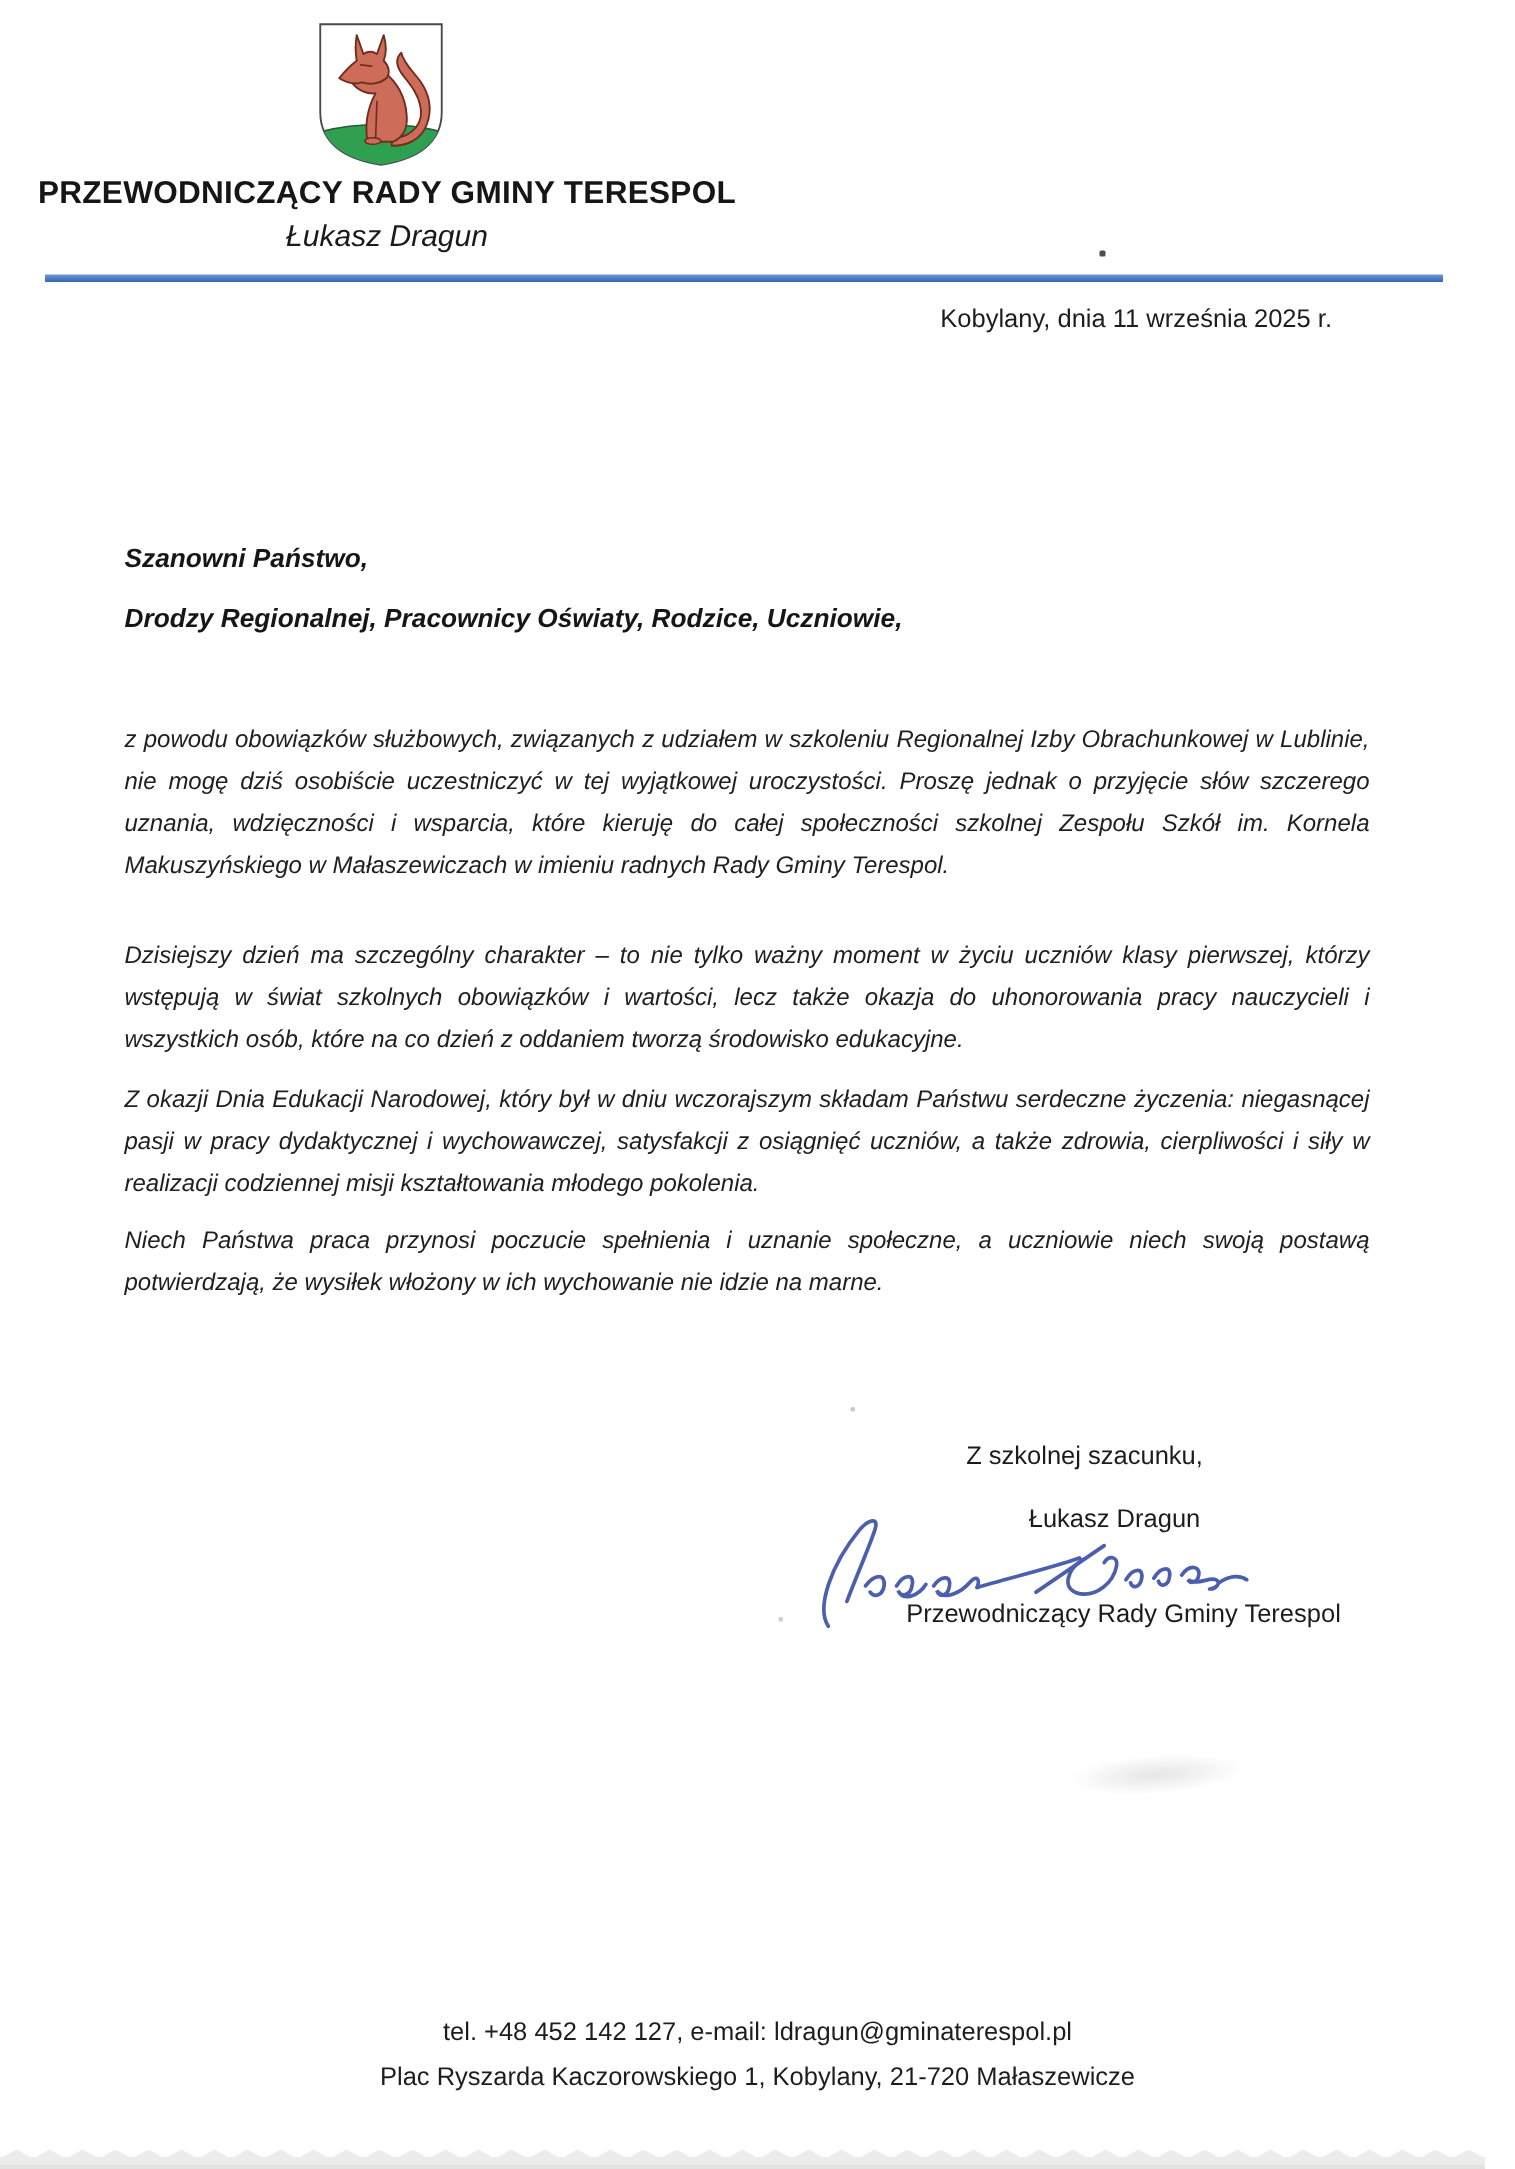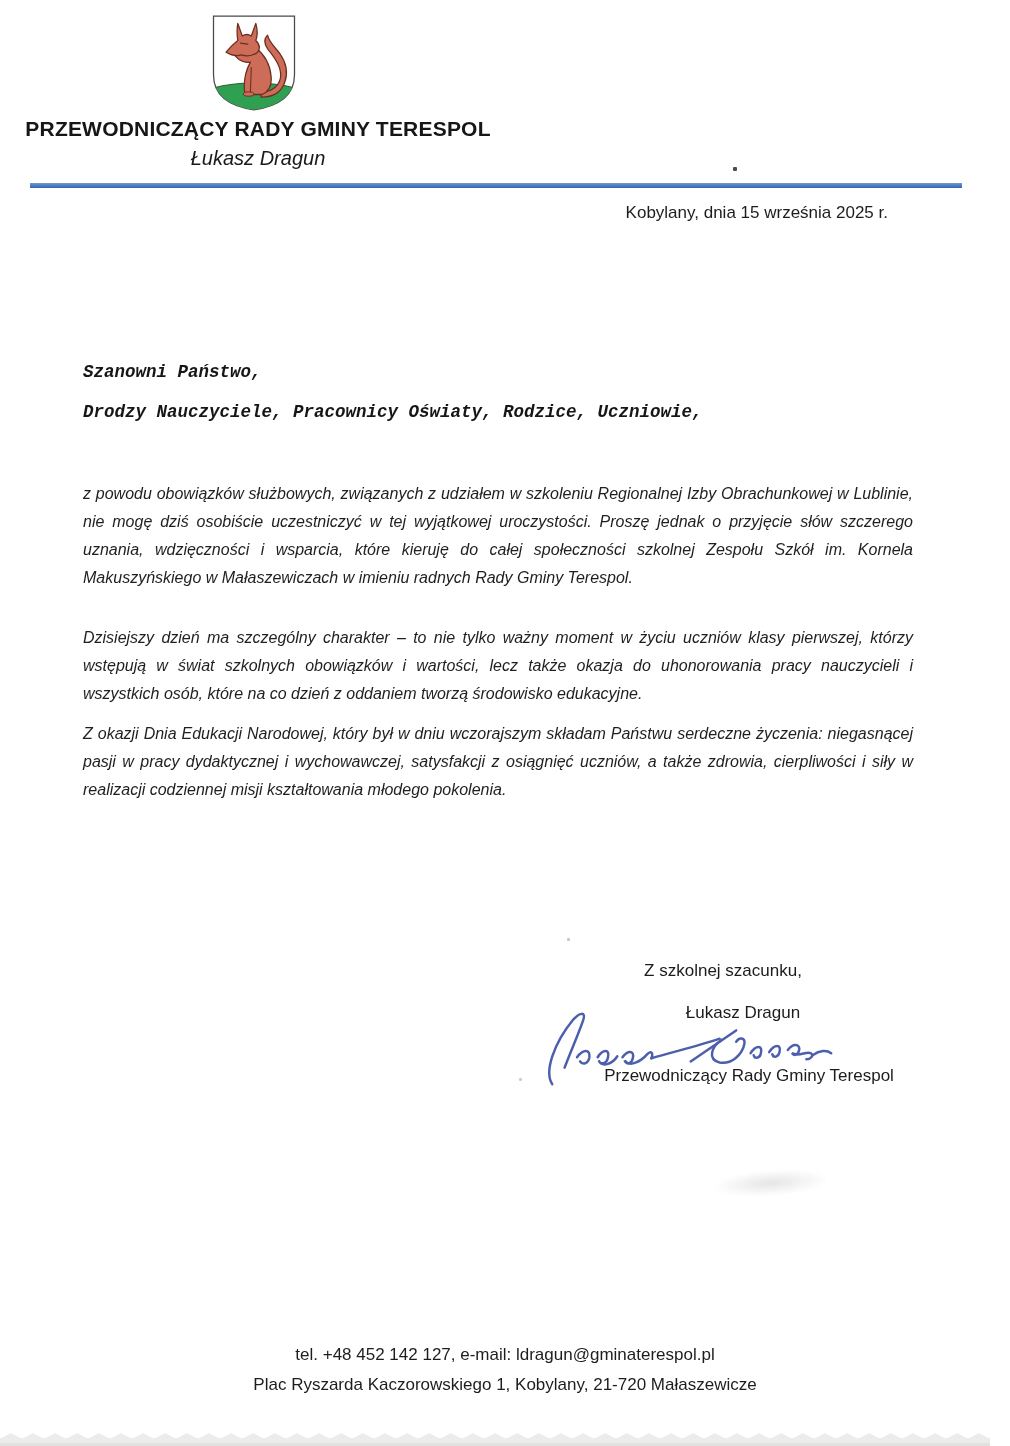--- a/index.html
+++ b/index.html
@@ -19,21 +19,21 @@
     font-style:italic; font-size:20px; color:#1a1a1a;
   }
   .rule {
     position:absolute; left:30px; top:183px; width:932px; height:5px;
     background:linear-gradient(180deg,#7099d3 0%, #4a7bc0 55%, #3a66ab 100%);
   }
 
   .dateline { position:absolute; top:203px; right:102px; font-size:17px; color:#1d1d1d; }
 
   
-  .salutation { position:absolute; left:83px; font-weight:bold; font-style:italic; font-size:17.5px; color:#161616;font-family:Liberation Mono, monospace; }
+  .salutation { position:absolute; left:83px; font-weight:bold; font-style:italic; font-size:17.5px; color:#161616; }
   .salutation.s1 { top:362px; }
   .salutation.s2 { top:402px; }
 
   
   .para {
     position:absolute; left:83px; width:830px; margin:0;
     font-size:16px; line-height:28px; text-align:justify; text-justify:inter-word;
     color:#1f1f1f;
     font-style:italic;
   }
@@ -92,28 +92,29 @@
 
     <path d="M35,33 L43,34" fill="none" stroke="#6d2e20" stroke-width="1.3" stroke-linecap="round"></path>
     <path d="M47,60 L46,88" fill="none" stroke="#6d2e20" stroke-width="1.2" stroke-linecap="round"></path>
     <ellipse cx="44" cy="89.5" rx="6" ry="2.4" fill="#cd6c58" stroke="#6d2e20" stroke-width="1.1"></ellipse>
   </svg>
 
   <div class="header-title">PRZEWODNICZĄCY RADY GMINY TERESPOL</div>
   <div class="header-name">Łukasz Dragun</div>
   <div class="rule"></div>
 
-  <div class="dateline">Kobylany, dnia 15 września 2025 r.</div>
+  <div class="dateline">Kobylany, dnia 11 września 2025 r.</div>
 
   <div class="salutation s1">Szanowni Państwo,</div>
-  <div class="salutation s2">Drodzy Nauczyciele, Pracownicy Oświaty, Rodzice, Uczniowie,</div>
+  <div class="salutation s2">Drodzy Regionalnej, Pracownicy Oświaty, Rodzice, Uczniowie,</div>
 
   <p class="para p1">z powodu obowiązków służbowych, związanych z udziałem w szkoleniu Regionalnej Izby Obrachunkowej w Lublinie, nie mogę dziś osobiście uczestniczyć w tej wyjątkowej uroczystości. Proszę jednak o przyjęcie słów szczerego uznania, wdzięczności i wsparcia, które kieruję do całej społeczności szkolnej Zespołu Szkół im. Kornela Makuszyńskiego w Małaszewiczach w imieniu radnych Rady Gminy Terespol.</p>
   <p class="para p3">Z okazji Dnia Edukacji Narodowej, który był w dniu wczorajszym składam Państwu serdeczne życzenia: niegasnącej pasji w pracy dydaktycznej i wychowawczej, satysfakcji z osiągnięć uczniów, a także zdrowia, cierpliwości i siły w realizacji codziennej misji kształtowania młodego pokolenia.</p>
   <p class="para p2">Dzisiejszy dzień ma szczególny charakter – to nie tylko ważny moment w życiu uczniów klasy pierwszej, którzy wstępują w świat szkolnych obowiązków i wartości, lecz także okazja do uhonorowania pracy nauczycieli i wszystkich osób, które na co dzień z oddaniem tworzą środowisko edukacyjne.</p>
+  <p class="para p4">Niech Państwa praca przynosi poczucie spełnienia i uznanie społeczne, a uczniowie niech swoją postawą potwierdzają, że wysiłek włożony w ich wychowanie nie idzie na marne.</p>
 
   <div class="valediction">Z szkolnej szacunku,</div>
   <div class="signer-name">Łukasz Dragun</div>
 
   <svg class="signature" viewBox="0 0 300 80" xmlns="http://www.w3.org/2000/svg">
     <g fill="none" stroke="#3d52a6" stroke-width="2.4" stroke-linecap="round" opacity="0.92">
 
       <path d="M6,74 C-2,62 8,34 26,12 C32,5 39,3 36,12 C32,24 24,42 18,58"></path>
 
       <path d="M30,48 C36,40 43,40 42,48 C41,54 36,56 33,52"></path>

